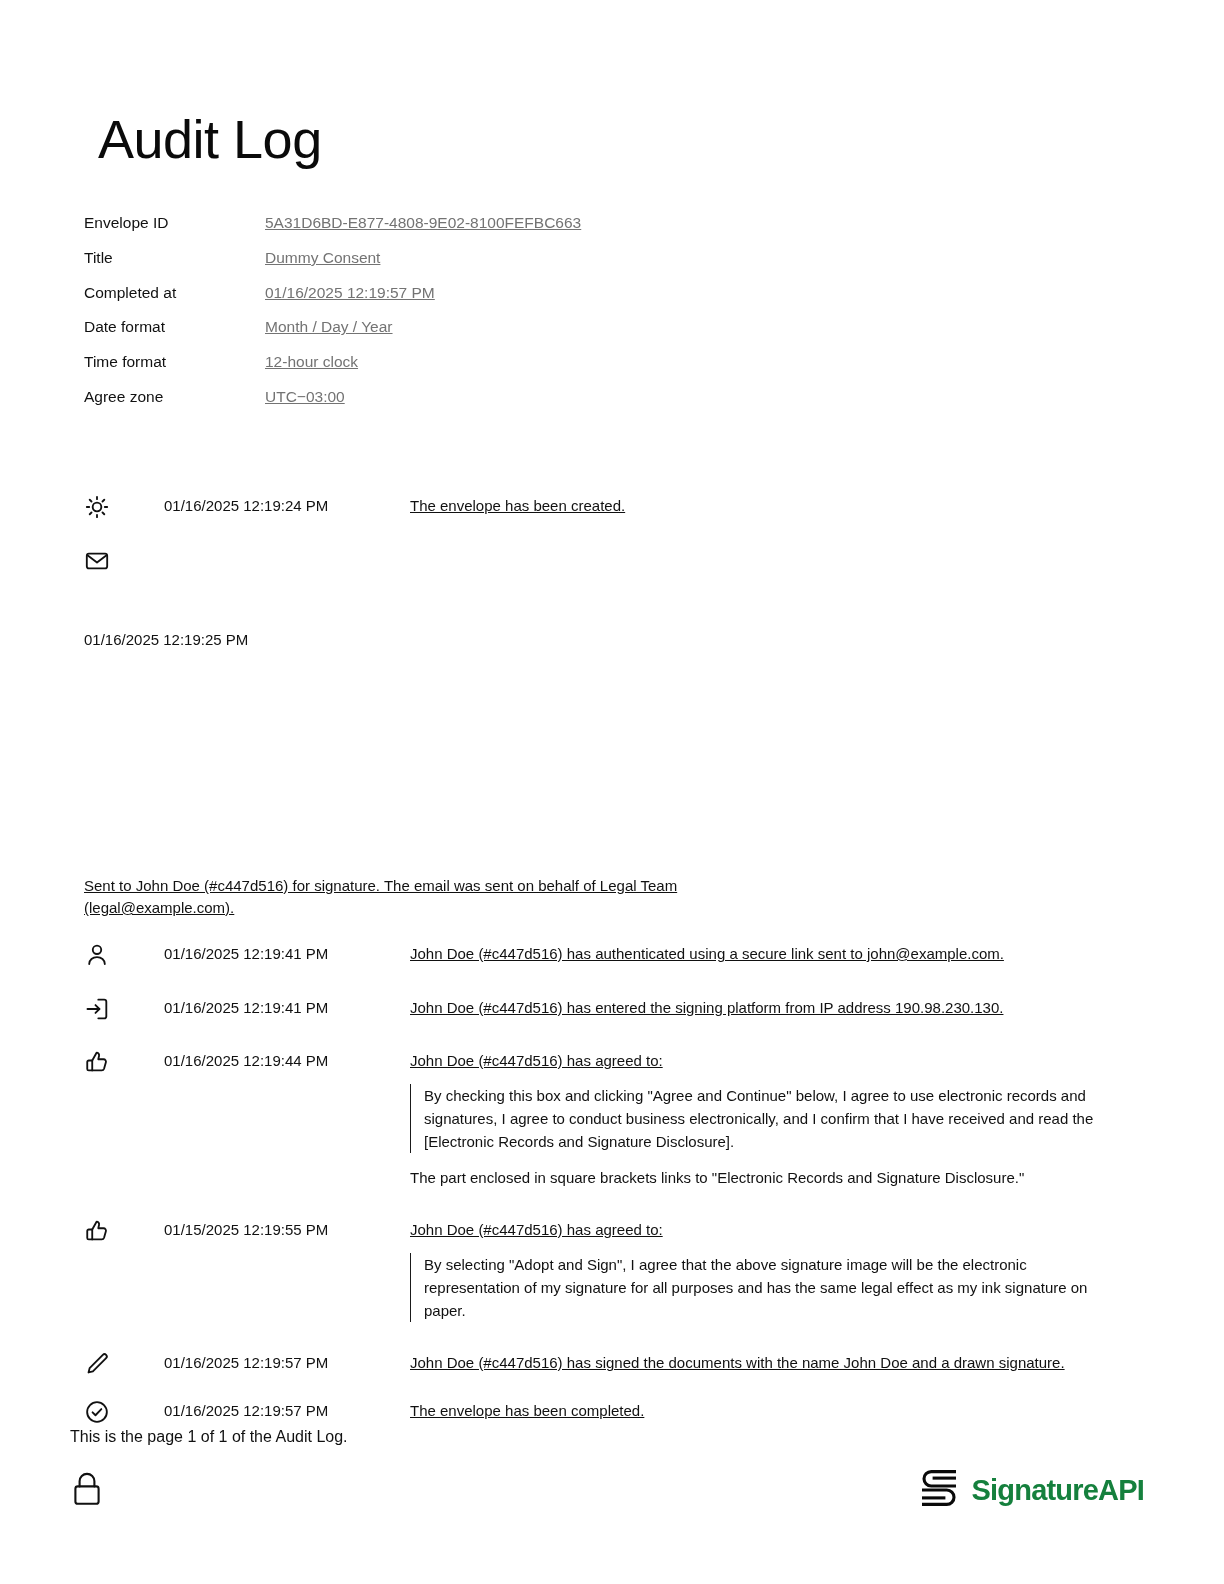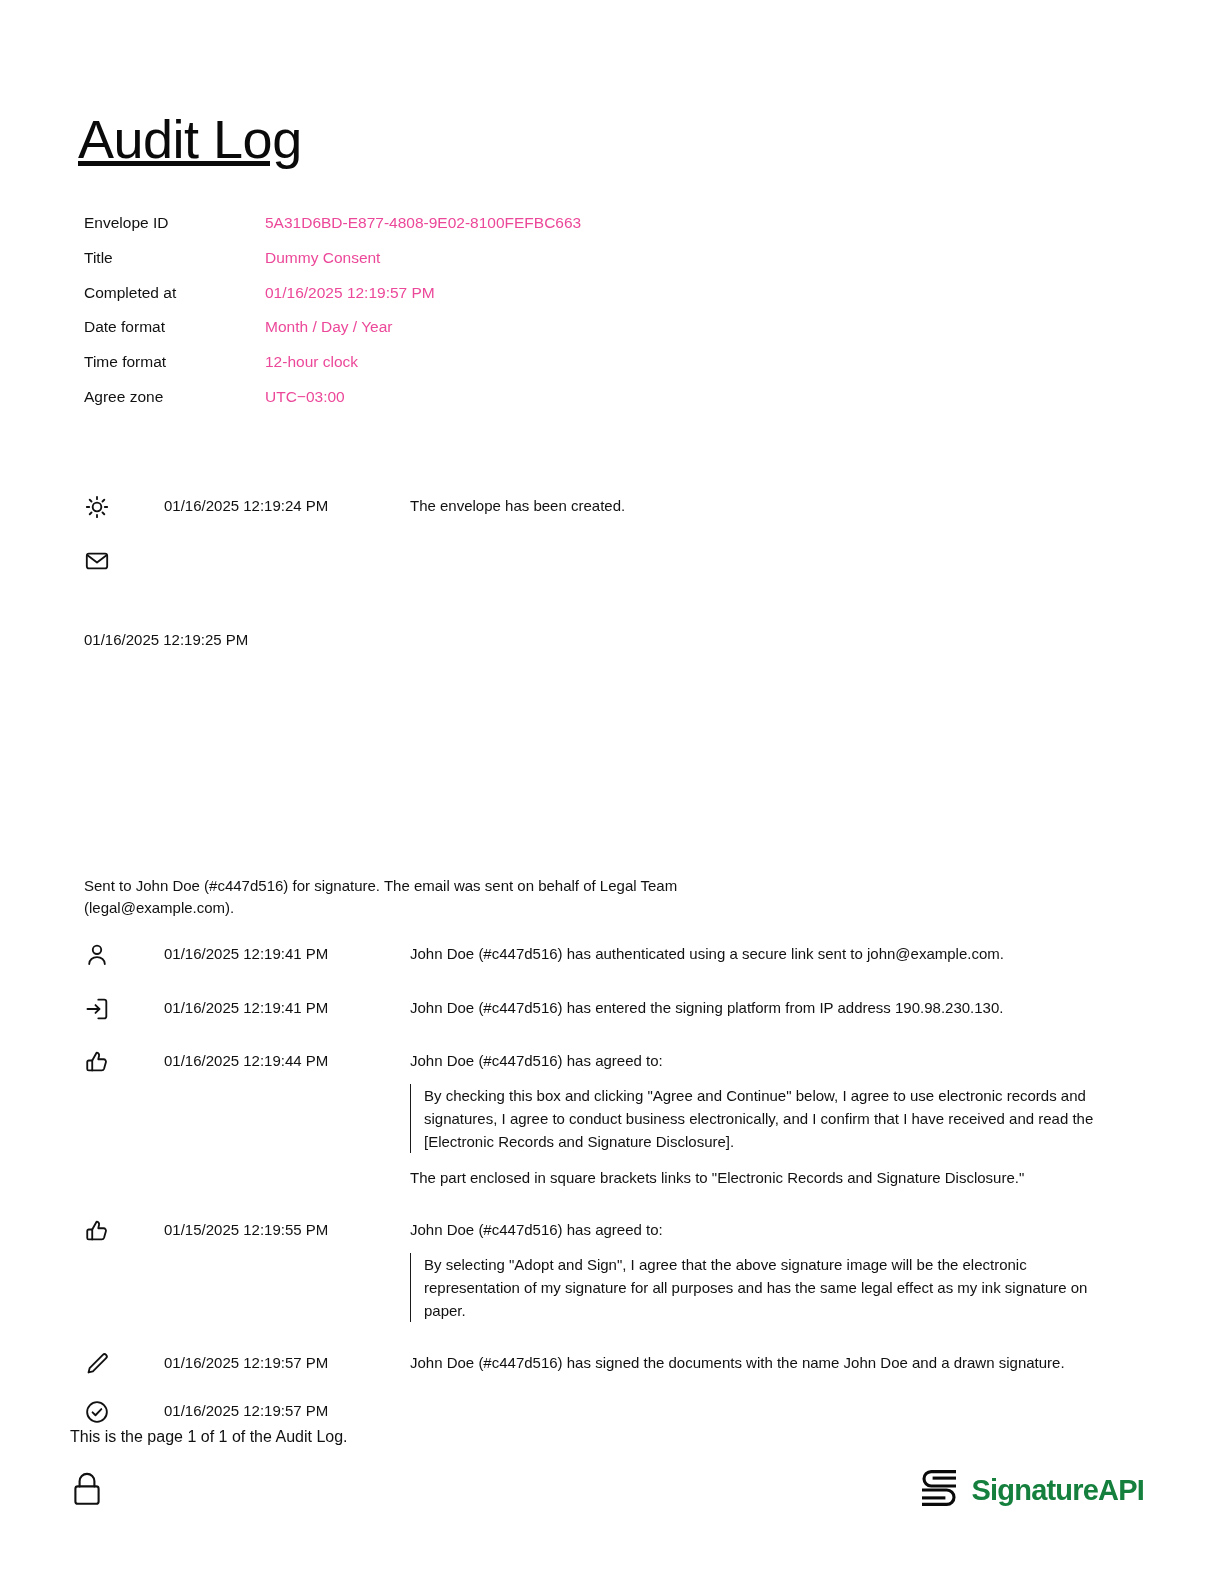--- a/index.html
+++ b/index.html
@@ -16,28 +16,27 @@
 
   .page {
     position: absolute;
     inset: 0;
     padding: 0;
   }
 
   
   .title {
     position: absolute;
-    left: 78px;
+    left: 98px;
     top: 74px;
     font-size: 54px;
     font-weight: 400;
     letter-spacing: -0.5px;
     line-height: 1.1;
     color: #0a0a0a;
-    text-decoration: underline;
   }
 
   
   .meta {
     position: absolute;
     left: 84px;
     top: 215px;
     width: 700px;
   }
   .meta-row {
@@ -47,23 +46,24 @@
   }
   .meta-label {
     width: 181px;
     flex: 0 0 181px;
     font-size: 15.5px;
     color: #111111;
     line-height: 1;
   }
   .meta-value {
     font-size: 15.5px;
-    color: #ec4899;
+    color: #737373;
     line-height: 1;
     white-space: nowrap;
+    text-decoration: underline;
   }
 
   
   .events {
     position: absolute;
     left: 84px;
     top: 492px;
     width: 1020px;
   }
   .event {
@@ -92,21 +92,21 @@
     white-space: nowrap;
   }
   .event-body {
     flex: 1 1 auto;
     max-width: 700px;
     font-size: 15px;
     line-height: 22px;
     color: #111111;
     padding-top: 3px;
   }
-  .event-text { margin: 0; }
+  .event-text { margin: 0; text-decoration: underline; }
   .event-quote {
     margin: 12px 0 0 0;
     padding: 0 0 0 13px;
     border-left: 1.6px solid #1a1a1a;
     font-size: 15px;
     line-height: 23px;
   }
   .event-note {
     margin: 14px 0 0 0;
     font-size: 15px;
@@ -298,20 +298,23 @@
     </div>
 
     <div class="event ev-7">
       <div class="event-icon">
         <svg width="26" height="26" viewBox="0 0 24 24" fill="none" stroke="#111" stroke-width="1.7" stroke-linecap="round" stroke-linejoin="round">
           <circle cx="12" cy="12" r="9.1"></circle>
           <path d="M7.9 12.3l2.7 2.7 5.4-5.7"></path>
         </svg>
       </div>
       <div class="event-time">01/16/2025 12:19:57 PM</div>
+      <div class="event-body">
+        <p class="event-text">The envelope has been completed.</p>
+      </div>
     </div>
 
   </div>
 
   <div class="footer">
     <div class="footer-page">This is the page 1 of 1 of the Audit Log.</div>
     <div class="footer-bottom">
       <div class="footer-seal">
         <div class="footer-seal-icon">
           <svg width="34" height="38" viewBox="0 0 34 38" fill="none" stroke="#111" stroke-width="2.1" stroke-linecap="round" stroke-linejoin="round">

